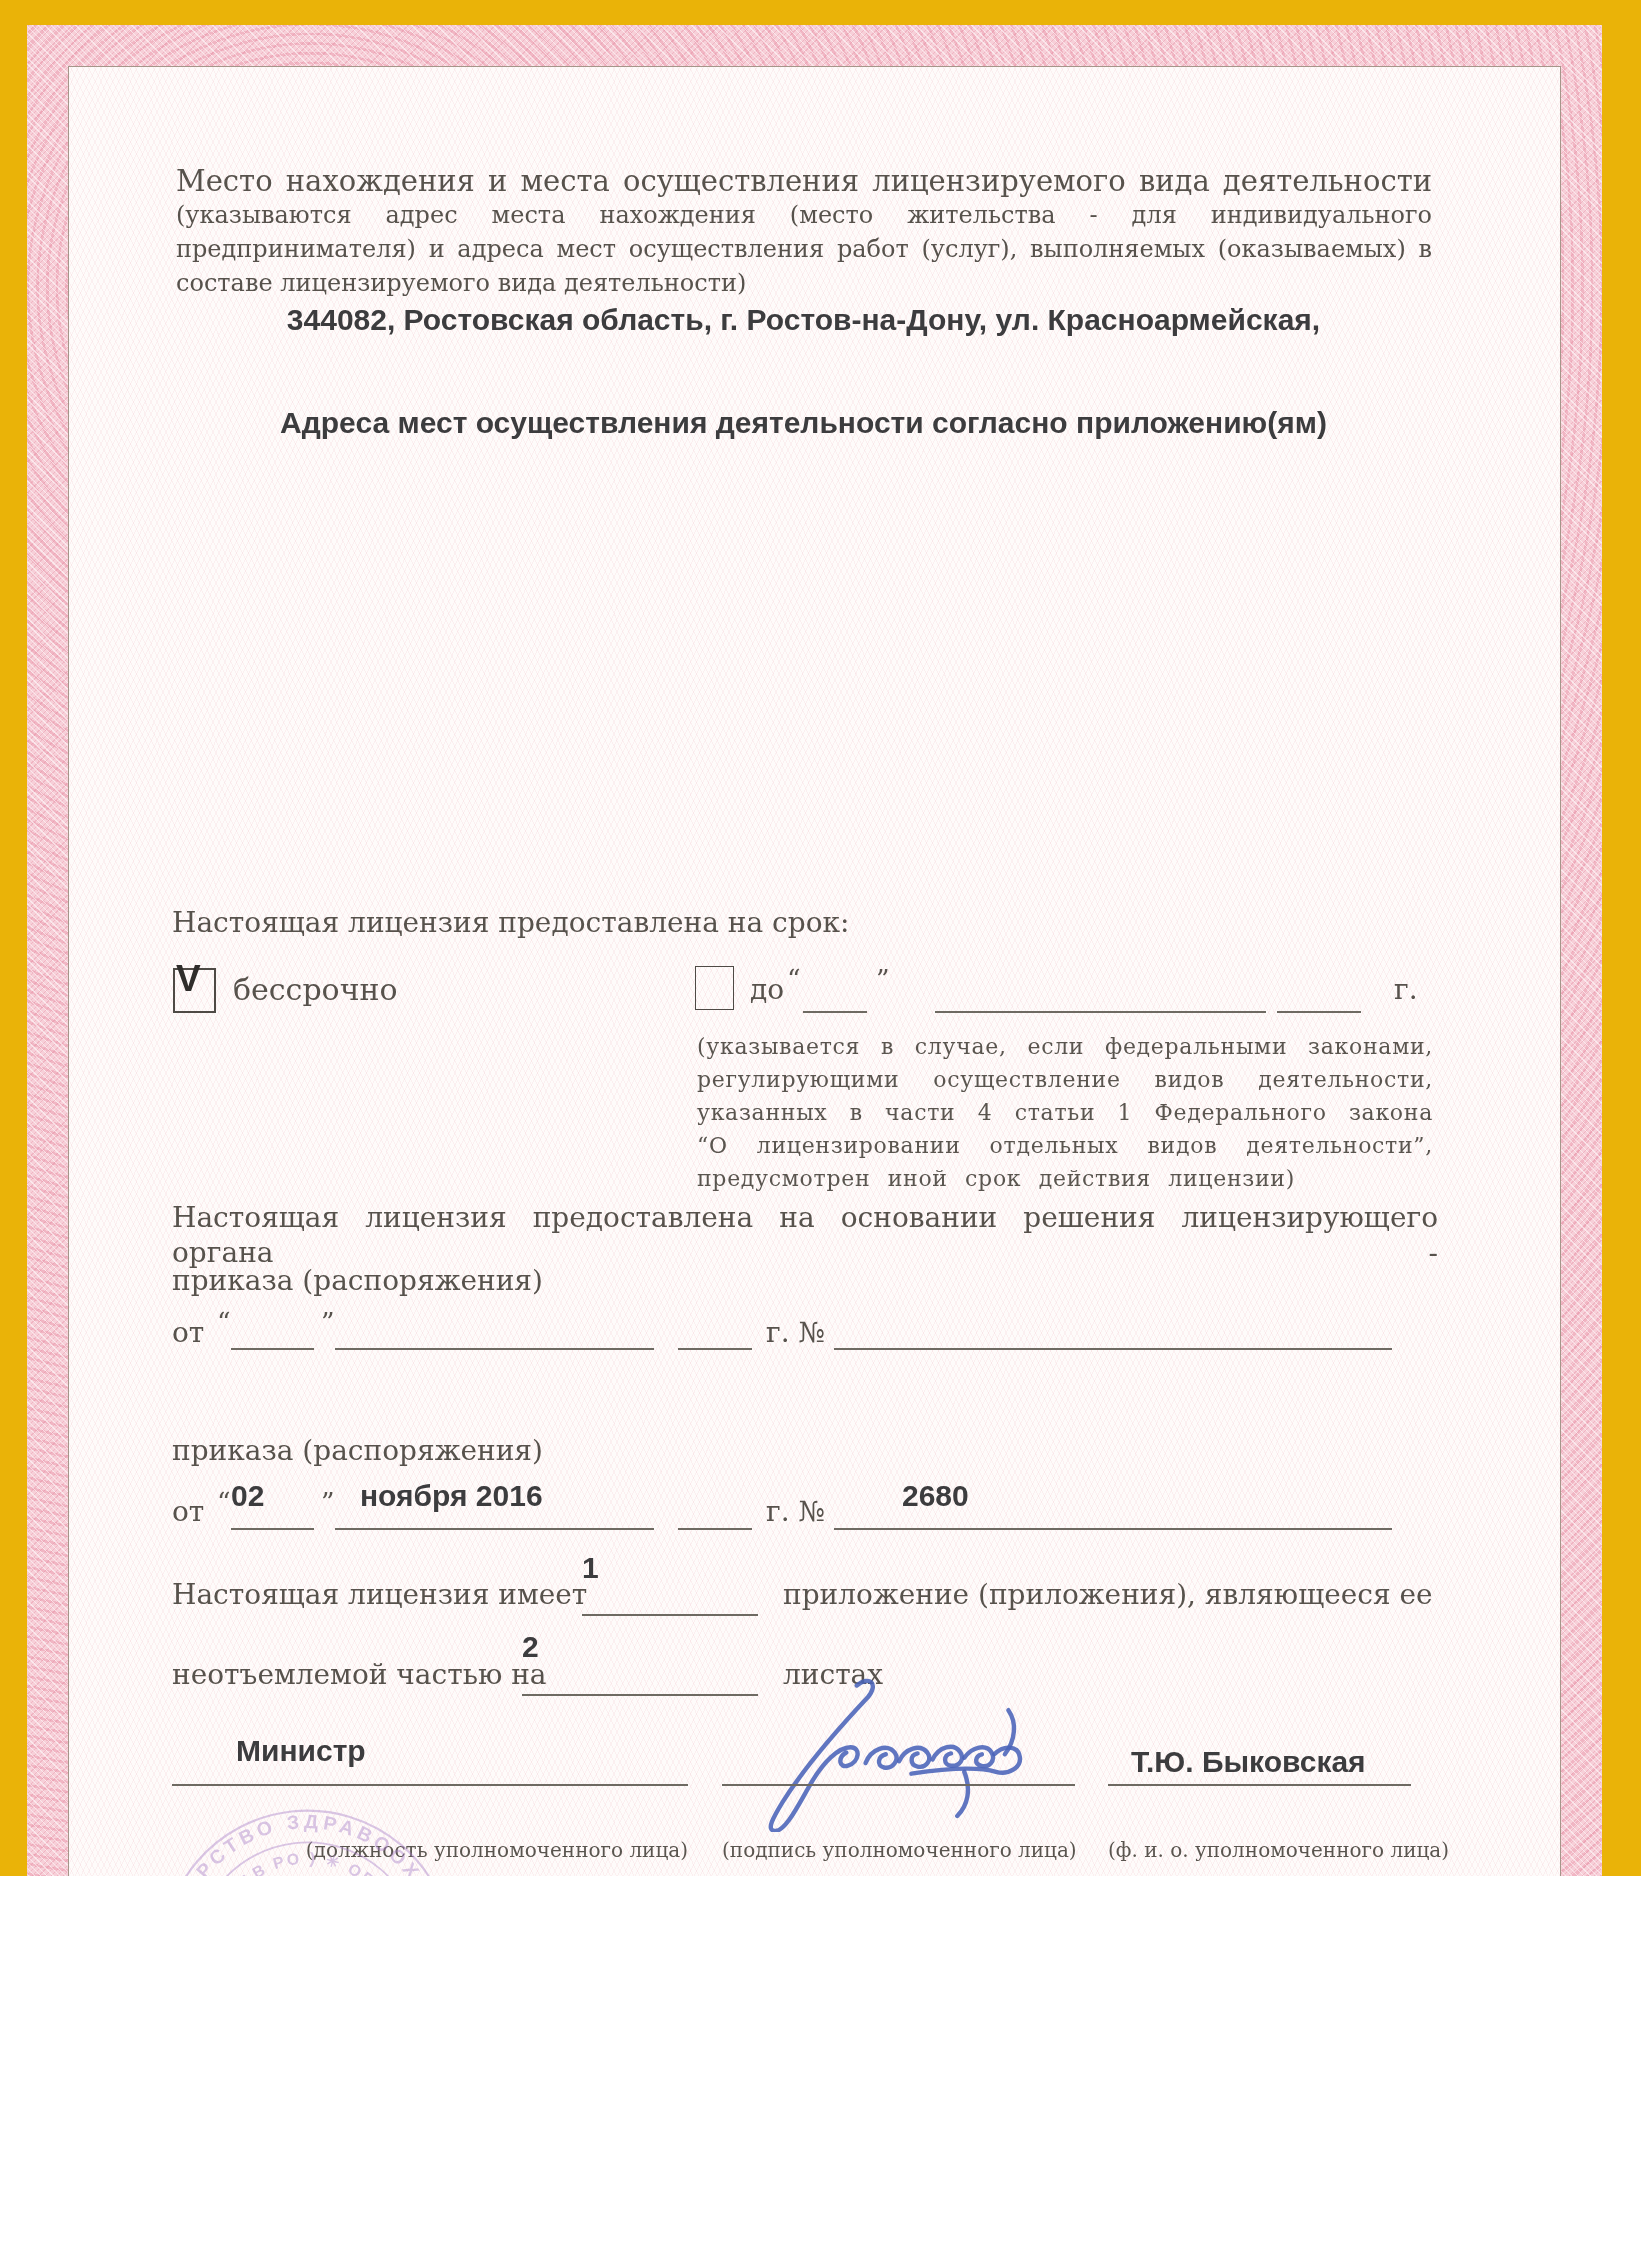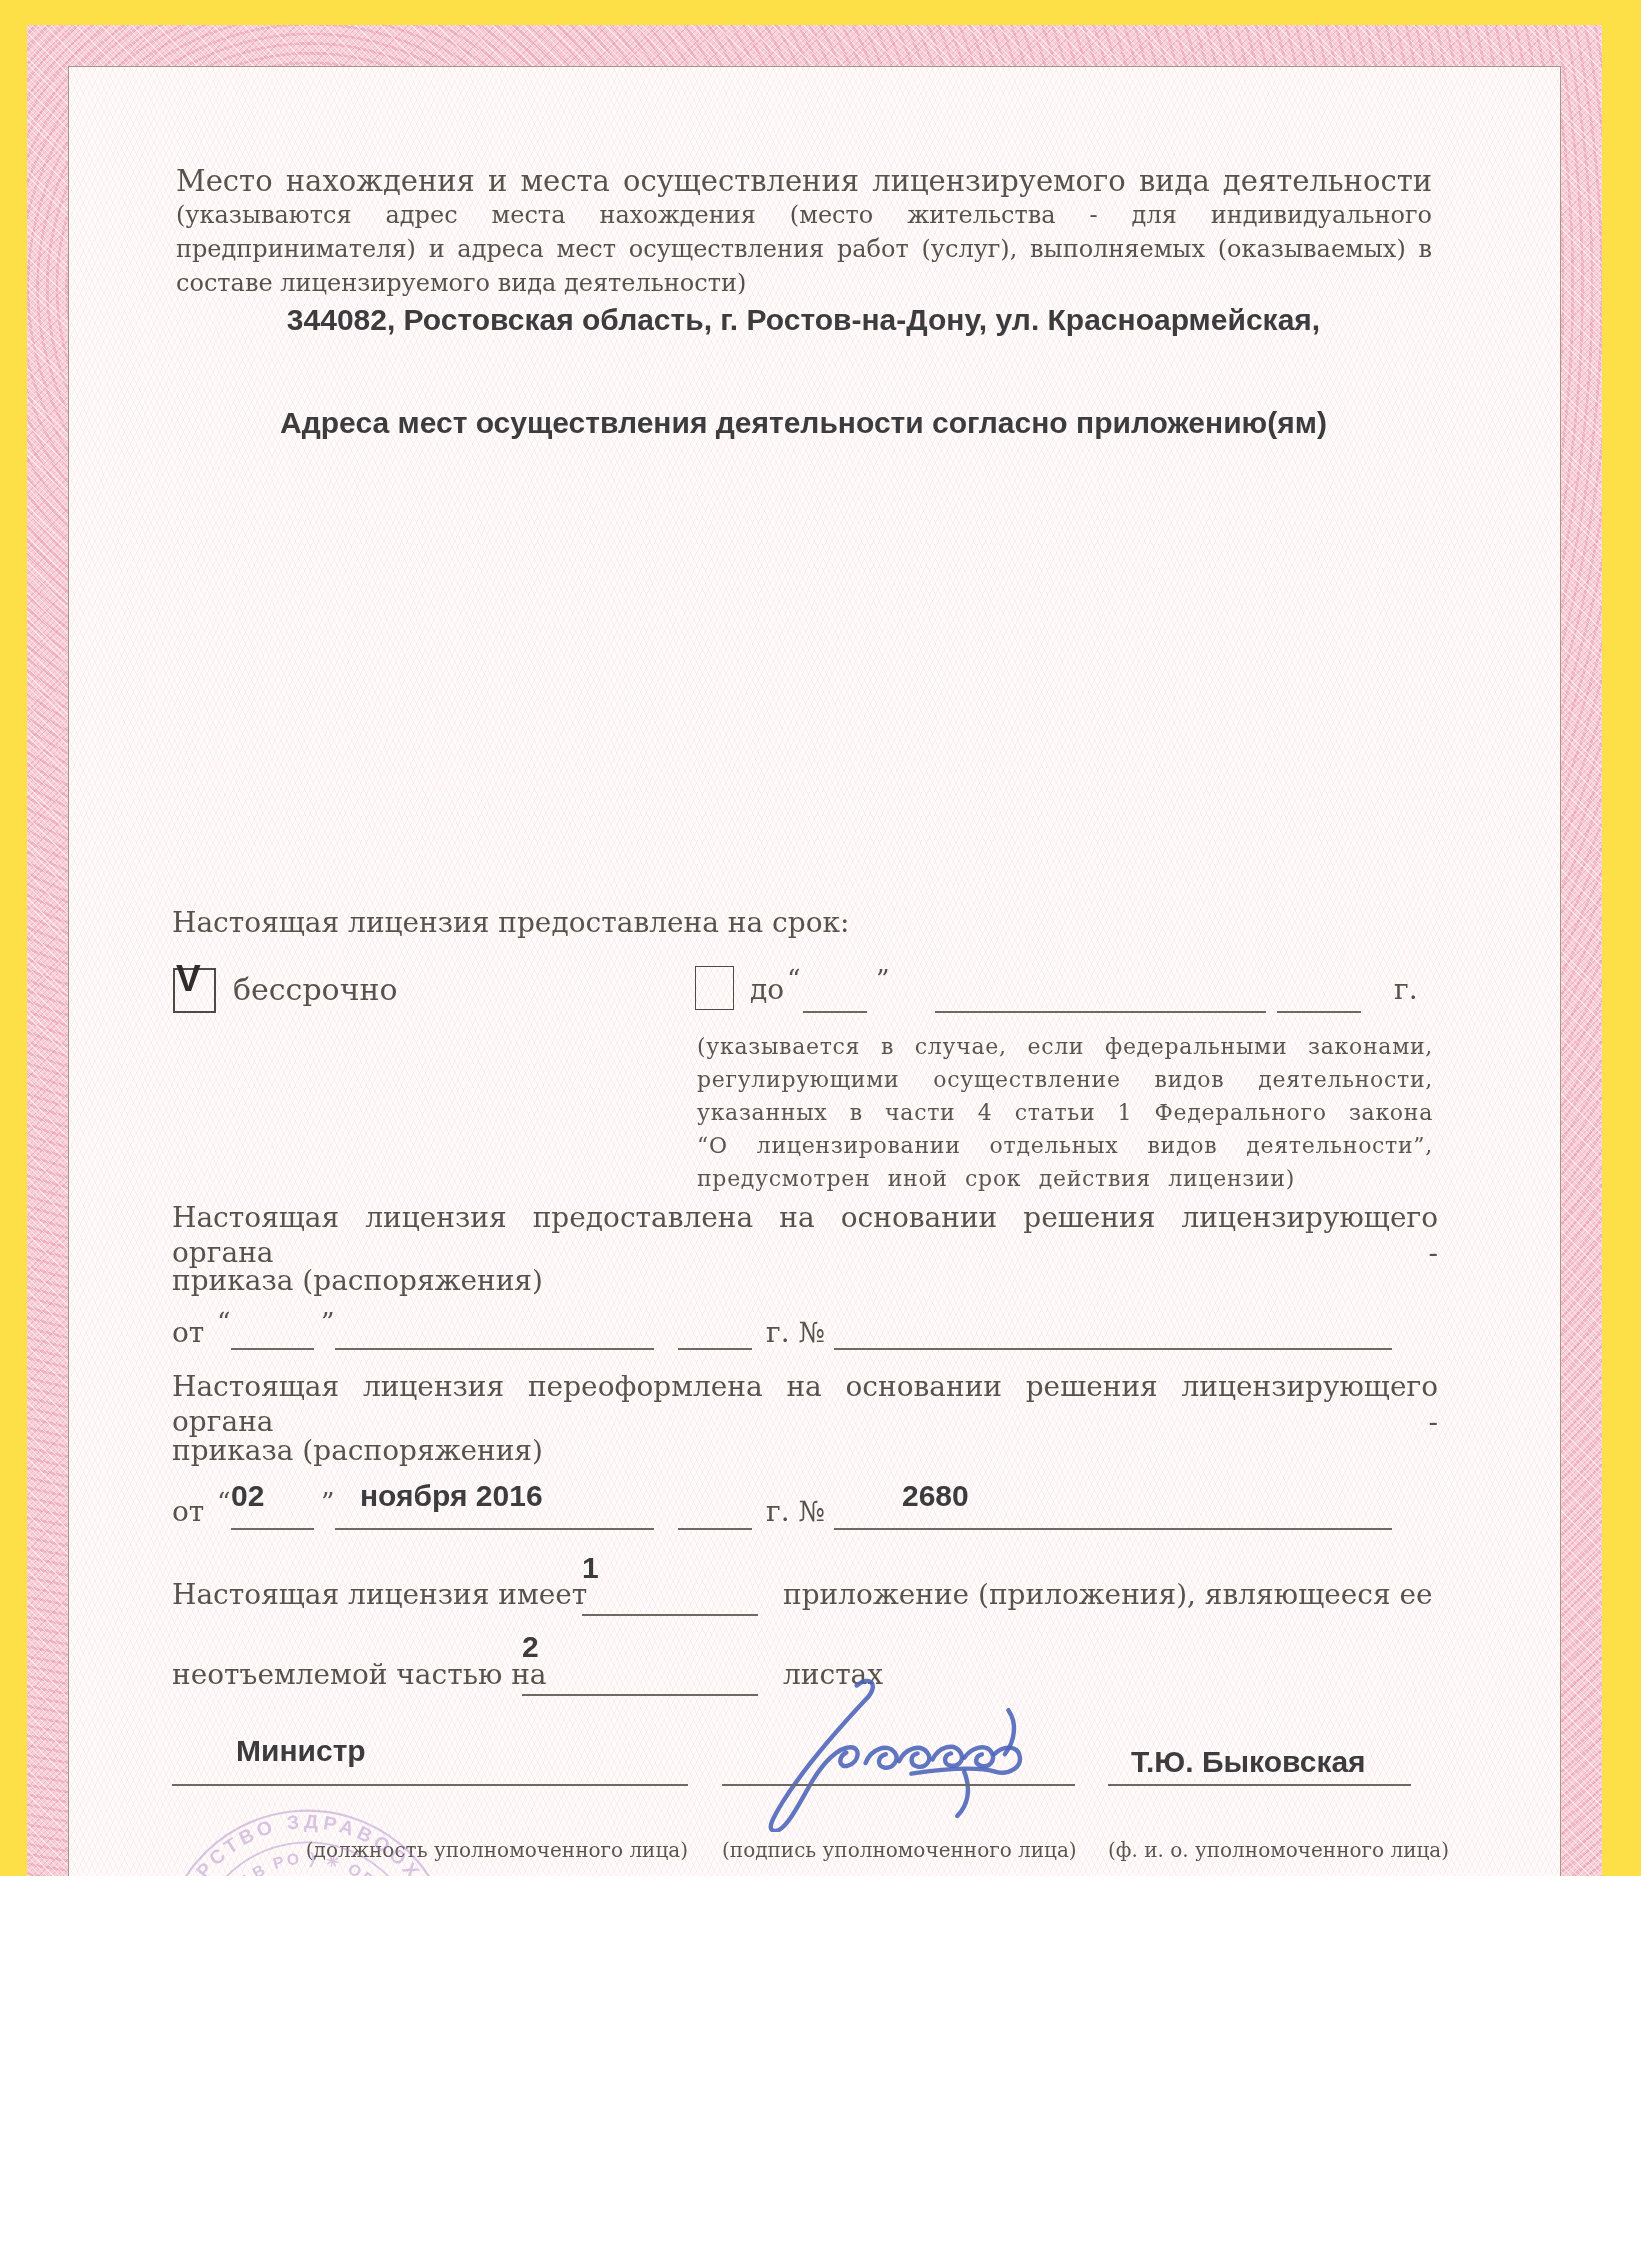--- a/index.html
+++ b/index.html
@@ -1,16 +1,16 @@
 <!DOCTYPE html>
 <html style="font-size:14px"><head>
 <meta charset="utf-8">
 <style>
   html,body{margin:0;padding:0;background:#ffffff;}
-  #canvas{position:relative;width:1642px;height:1876px;background:#fde047;overflow:hidden;
+  #canvas{position:relative;width:1642px;height:1876px;background:#eab308;overflow:hidden;
           font-family:"DejaVu Serif", serif;color:#57524c;}
   
   #paper-band{position:absolute;left:26.5px;top:25px;width:1575px;height:2186px;
     background:
       repeating-linear-gradient(45deg, rgba(255,255,255,0.55) 0 0.9px, rgba(255,255,255,0) 0.9px 4.4px),
       repeating-linear-gradient(-45deg, rgba(228,138,160,0.38) 0 0.9px, rgba(228,138,160,0) 0.9px 4.4px),
       repeating-radial-gradient(circle at 18% 12%, rgba(236,162,180,0.45) 0 2.6px, rgba(249,219,226,0.45) 2.6px 9.7px),
       #f5c6d0;}
   
   #paper-inner{position:absolute;left:41px;top:41px;right:41px;bottom:41px;
@@ -73,21 +73,20 @@
 
   <div class="abs serif body-text" style="left:172px;top:1315px;">от</div>
   <div class="abs quote" style="left:217px;top:1306px;">“</div>
   <div class="uline" style="left:231px;top:1348px;width:83px;"></div>
   <div class="abs quote" style="left:321px;top:1306px;">”</div>
   <div class="uline" style="left:335px;top:1348px;width:319px;"></div>
   <div class="uline" style="left:678px;top:1348px;width:74px;"></div>
   <div class="abs serif body-text" style="left:766px;top:1315px;">г. №</div>
   <div class="uline" style="left:834px;top:1348px;width:558px;"></div>
 
-  <div class="abs serif body-text justify-full" style="left:172px;top:1369px;width:1266px;">Настоящая лицензия переоформлена на основании решения лицензирующего органа -</div>
   <div class="abs serif body-text" style="left:172px;top:1433px;">приказа (распоряжения)</div>
 
   <div class="abs serif body-text" style="left:172px;top:1494px;">от</div>
   <div class="abs quote" style="left:217px;top:1486px;">“</div>
   <div class="uline" style="left:231px;top:1528px;width:83px;"></div>
   <div class="blank-val bold-fill" style="left:231px;top:1479px;width:83px;">02</div>
   <div class="abs quote" style="left:321px;top:1486px;">”</div>
   <div class="uline" style="left:335px;top:1528px;width:319px;"></div>
   <div class="abs bold-fill" style="left:360px;top:1479px;">ноября 2016</div>
   <div class="uline" style="left:678px;top:1528px;width:74px;"></div>

